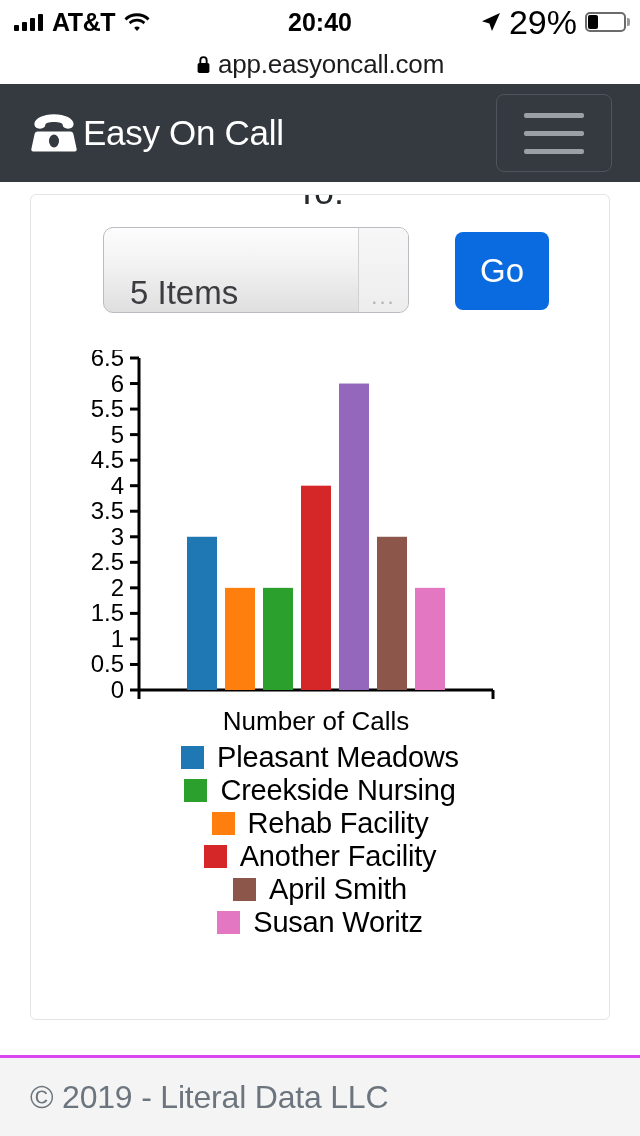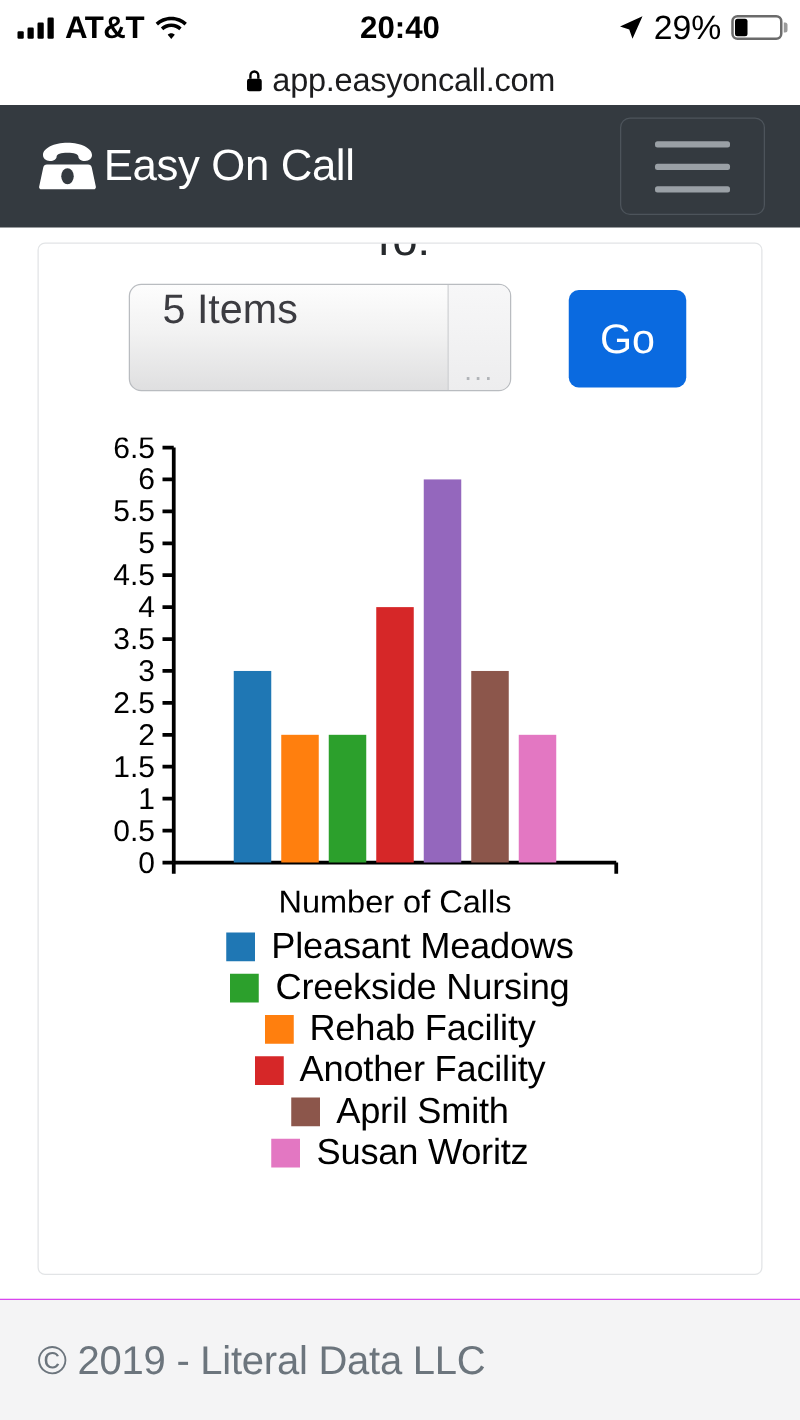--- a/index.html
+++ b/index.html
@@ -31,21 +31,21 @@
   .sb-time {
     position:absolute; left:0; right:0; text-align:center;
     font-size:25px; font-weight:bold; color:#000; letter-spacing:0px;
     pointer-events:none;
   }
   .sb-right {
     margin-left:auto; display:flex; align-items:center; gap:8px;
     position:relative; z-index:2;
   }
   .loc-arrow { width:20px; height:20px; }
-  .battpct { font-size:27px; color:#000; }
+  .battpct { font-size:34px; color:#000; }
   .battery { position:relative; width:41px; height:20px; }
   .battery .shell {
     position:absolute; inset:0;
     border:2px solid #6b6b6b; border-radius:5px;
   }
   .battery .fill {
     position:absolute; left:3px; top:3px; bottom:3px;
     width:10px; background:#000; border-radius:2px;
   }
   .battery .nub {
@@ -109,21 +109,21 @@
   
   .ctrl-row {
     position:absolute; top:32px; left:0; right:0;
     height:100px;
   }
   .ios-select {
     position:absolute; left:72px; top:0;
     width:306px; height:86px;
     border:1px solid #b9bcc0; border-radius:10px;
     background:linear-gradient(to bottom,#fdfdfd 0%,#f2f2f2 45%,#dfdfe0 100%);
-    display:flex; align-items:flex-start;
+    display:flex; align-items:flex-end;
     overflow:hidden;
   }
   .ios-select .val {
     flex:1;
     padding-left:26px;
     font-size:33px; color:#3c3c41;
     white-space:nowrap;
   }
   .ios-select .side {
     width:50px; align-self:stretch;
@@ -160,23 +160,23 @@
   .legend-row {
     display:flex; align-items:center; justify-content:center;
     gap:24px;
   }
   .legend-item { display:flex; align-items:center; gap:13px; }
   .legend-sw { width:23px; height:23px; display:block; }
   .legend-tx { font-size:29px; color:#000; letter-spacing:-0.2px; }
 
   
   .footer {
-    position:absolute; left:0; right:0; bottom:0; height:97px;
+    position:absolute; left:0; right:0; bottom:0; height:81px;
     background:#f4f4f5;
-    border-top:1px solid #d946ef;
+    border-top:3px solid #d946ef;
     display:flex; align-items:center;
     padding-left:30px;
   }
   .footer-text { font-size:32px; color:#6c757d; letter-spacing:-0.2px; }
 </style>
 </head>
 <body>
 
 <div class="statusbar">
   <div class="sb-left">

